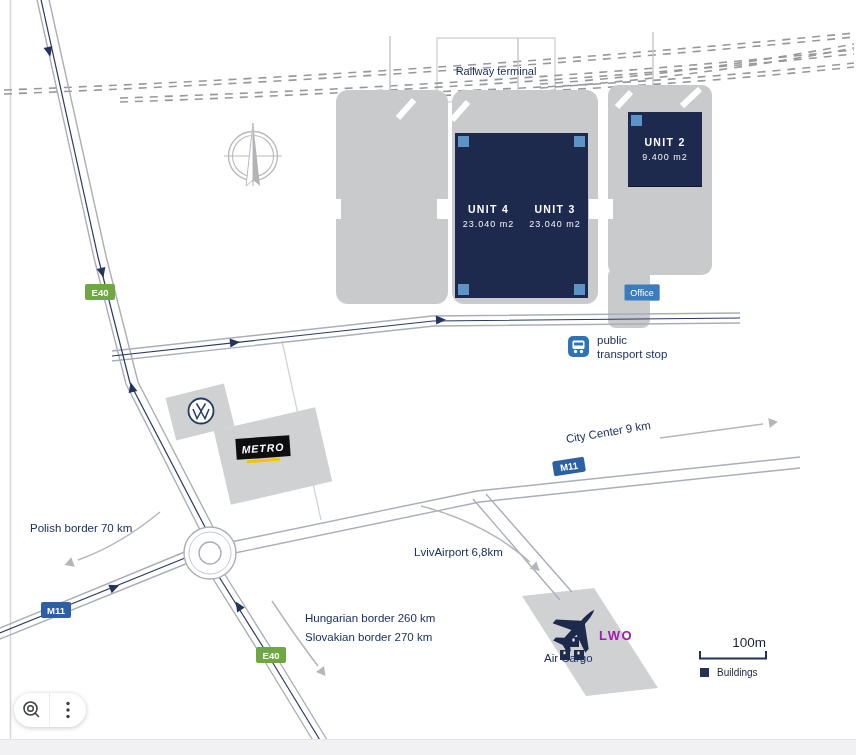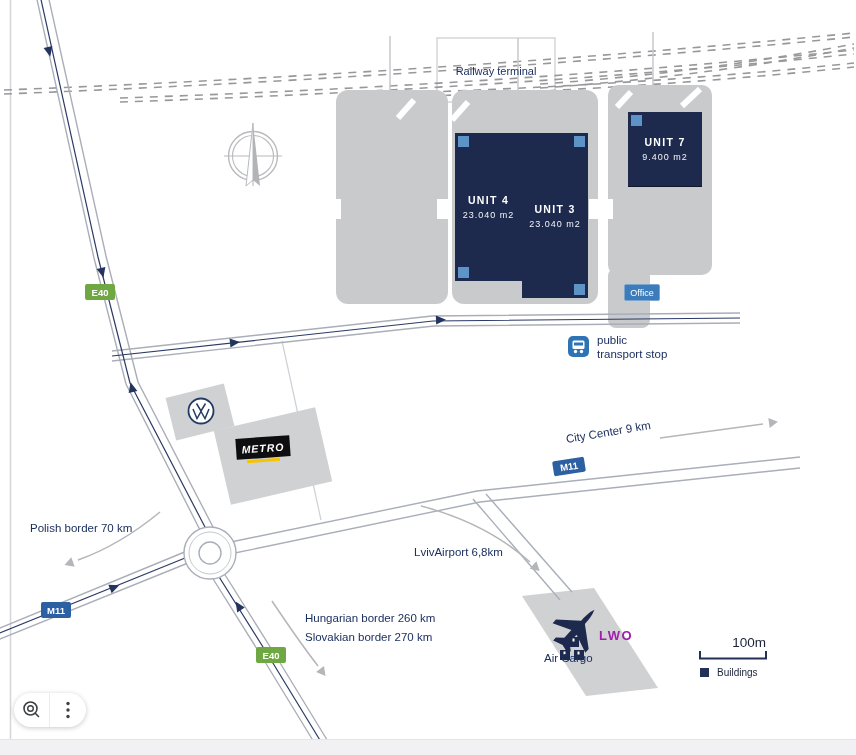--- a/index.html
+++ b/index.html
@@ -228,35 +228,35 @@
       <rect x="572.5" y="638.5" width="2" height="3" fill="#fff"></rect>
       <rect x="563.5" y="651.5" width="2" height="3" fill="#fff"></rect>
       <rect x="577.5" y="651.5" width="2" height="3" fill="#fff"></rect>
     </g>
 
     <path d="M 700,651 L 700,658.5 L 766,658.5 L 766,651" stroke="#233157" stroke-width="2" fill="none"></path>
   </svg>
 
   <div class="mlabel rail-label" style="left:437px;top:64px;">Railway terminal</div>
 
-  <div class="unit u4" style="left:455px;top:133px;width:67px;height:148px;">
+  <div class="unit u4" style="left:455px;top:133px;width:67px;height:165px;">
     <div class="sq tl"></div>
     <div class="sq bl"></div>
     <div class="nm">UNIT 4</div>
     <div class="ar">23.040 m2</div>
   </div>
   <div class="unit" style="left:522px;top:133px;width:66px;height:165px;">
     <div class="sq tr"></div>
     <div class="sq br"></div>
     <div class="nm">UNIT 3</div>
     <div class="ar">23.040 m2</div>
   </div>
   <div class="unit u2" style="left:628px;top:112px;width:74px;height:74px;">
     <div class="sq tl"></div>
-    <div class="nm">UNIT 7</div>
+    <div class="nm">UNIT 2</div>
     <div class="ar">9.400 m2</div>
   </div>
 
   <div class="office-badge">Office</div>
 
   <div class="pt-icon">
     <svg width="21" height="21" viewBox="0 0 21 21">
       <rect x="4.5" y="4.5" width="12" height="8.5" rx="1.5" fill="#ffffff"></rect>
       <rect x="6" y="6.5" width="9" height="3" fill="#2e74b5"></rect>
       <circle cx="7.5" cy="15.5" r="1.7" fill="#ffffff"></circle>

